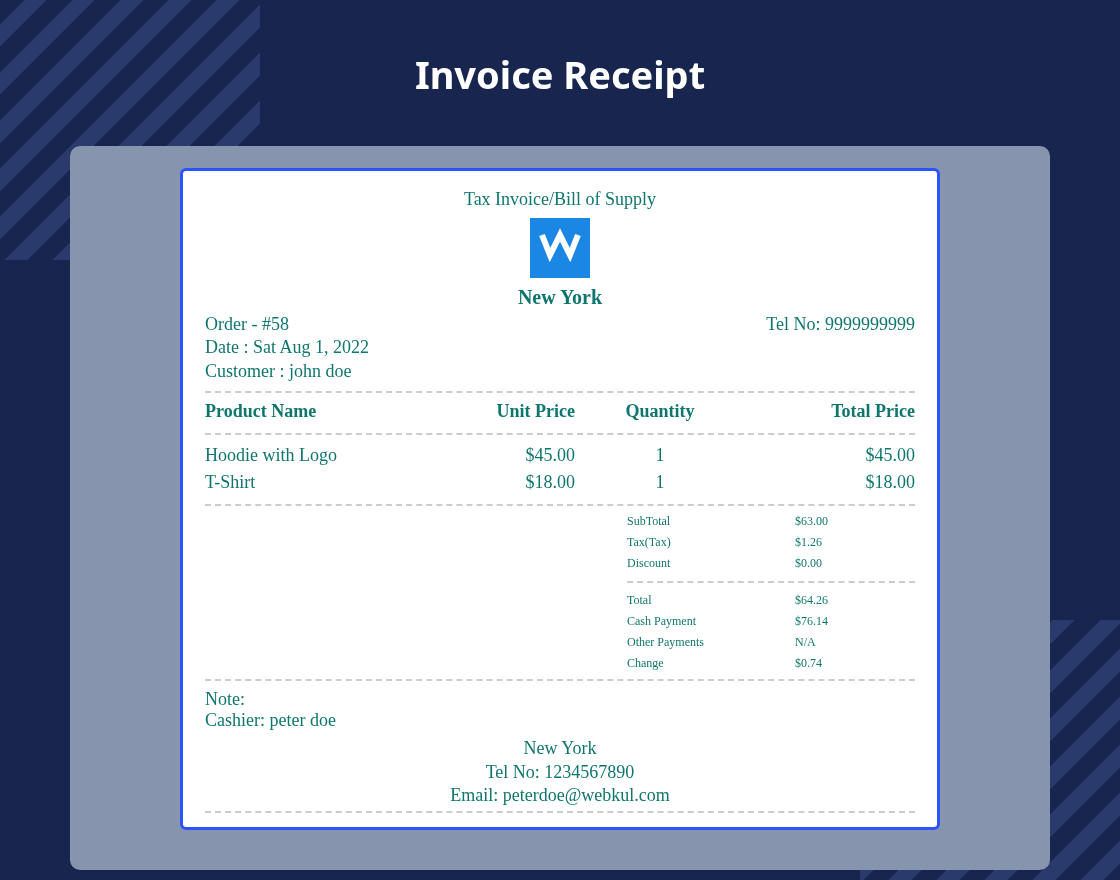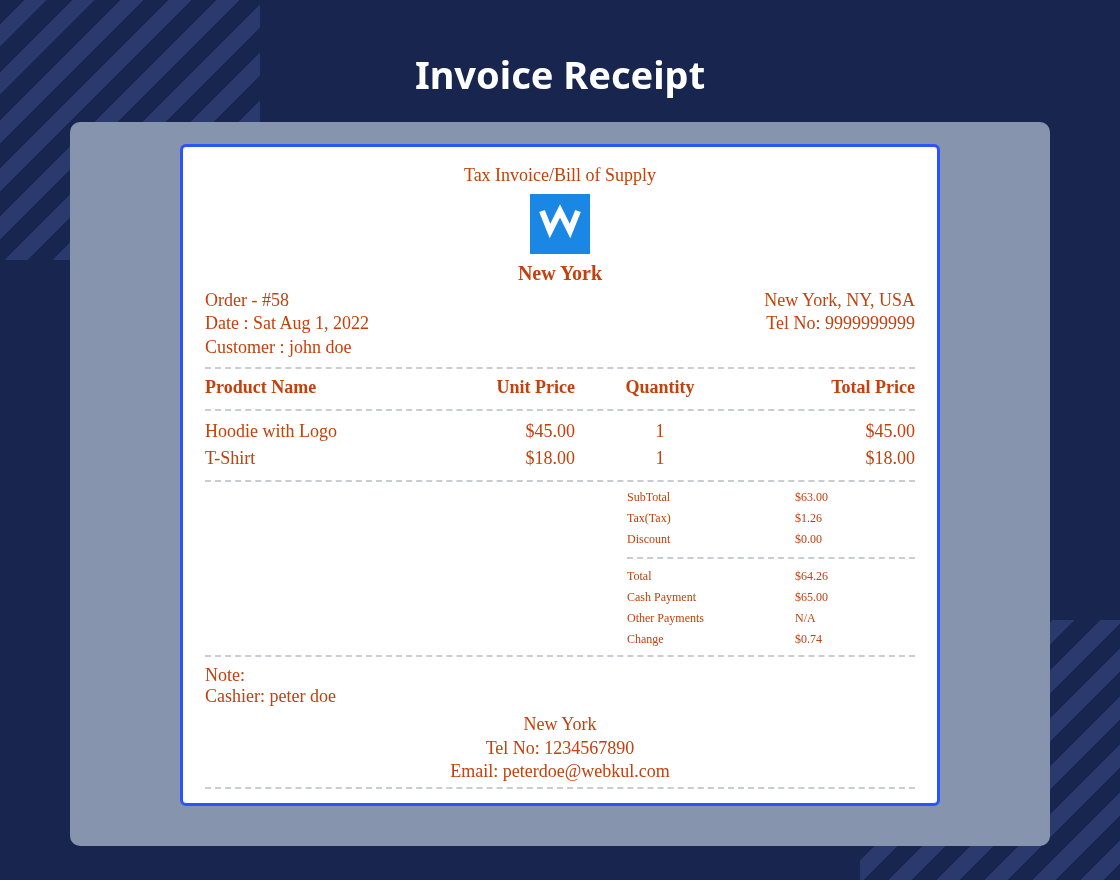--- a/index.html
+++ b/index.html
@@ -42,37 +42,37 @@
     z-index: 0;
   }
   .page-title {
     position: relative;
     z-index: 2;
     text-align: center;
     color: #fff;
     font-family: system-ui, -apple-system, 'Segoe UI', Roboto, Arial, sans-serif;
     font-weight: 700;
     font-size: 38px;
-    padding: 48px 0 22px;
+    padding: 48px 0 46px;
   }
   .card {
     position: relative;
     z-index: 2;
     width: 980px;
     margin: 0 auto;
     background: #8794ad;
     border-radius: 10px;
     padding: 22px 110px 40px;
   }
   .receipt {
     background: #ffffff;
     border: 3px solid #2b54ff;
     border-radius: 6px;
     padding: 18px 22px 10px;
-    color: #c2410c;
+    color: #0f766e;
     font-size: 18px;
   }
   .r-header-line {
     text-align: center;
     font-size: 18px;
     margin-bottom: 8px;
   }
   .logo {
     width: 60px;
     height: 60px;
@@ -172,21 +172,20 @@
 
     <div class="store-name">New York</div>
 
     <div class="meta-row">
       <div class="meta-left">
         <span>Order - #58</span>
         <span>Date : Sat Aug 1, 2022</span>
         <span>Customer : john doe</span>
       </div>
       <div class="meta-right">
-        <span>New York, NY, USA</span>
         <span>Tel No: 9999999999</span>
       </div>
     </div>
 
     <hr class="dash">
 
     <table class="items">
       <thead>
         <tr>
           <th>Product Name</th>
@@ -225,21 +224,21 @@
         <div class="lbl">Tax(Tax)</div>
         <div class="val">$1.26</div>
         <div class="lbl">Discount</div>
         <div class="val">$0.00</div>
 
         <div class="totals-sep"></div>
 
         <div class="lbl">Total</div>
         <div class="val">$64.26</div>
         <div class="lbl">Cash Payment</div>
-        <div class="val">$65.00</div>
+        <div class="val">$76.14</div>
         <div class="lbl">Other Payments</div>
         <div class="val">N/A</div>
         <div class="lbl">Change</div>
         <div class="val">$0.74</div>
       </div>
     </div>
 
     <hr class="dash">
 
     <div class="note-line">Note:</div>

